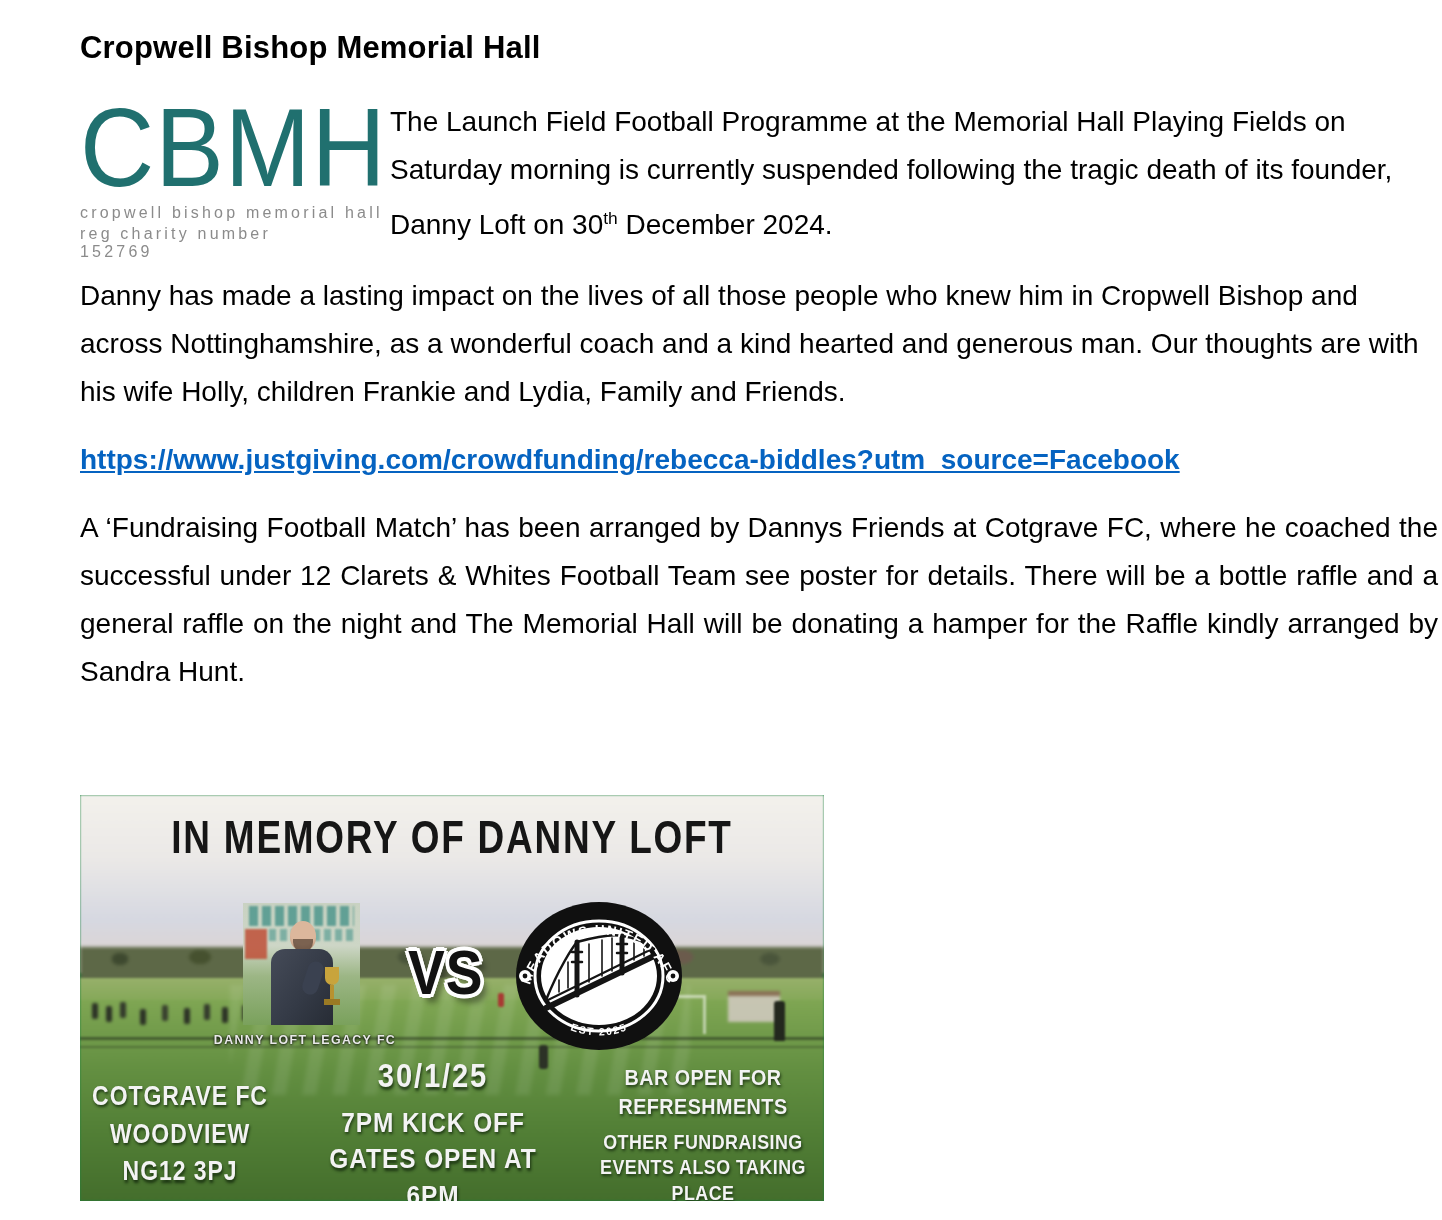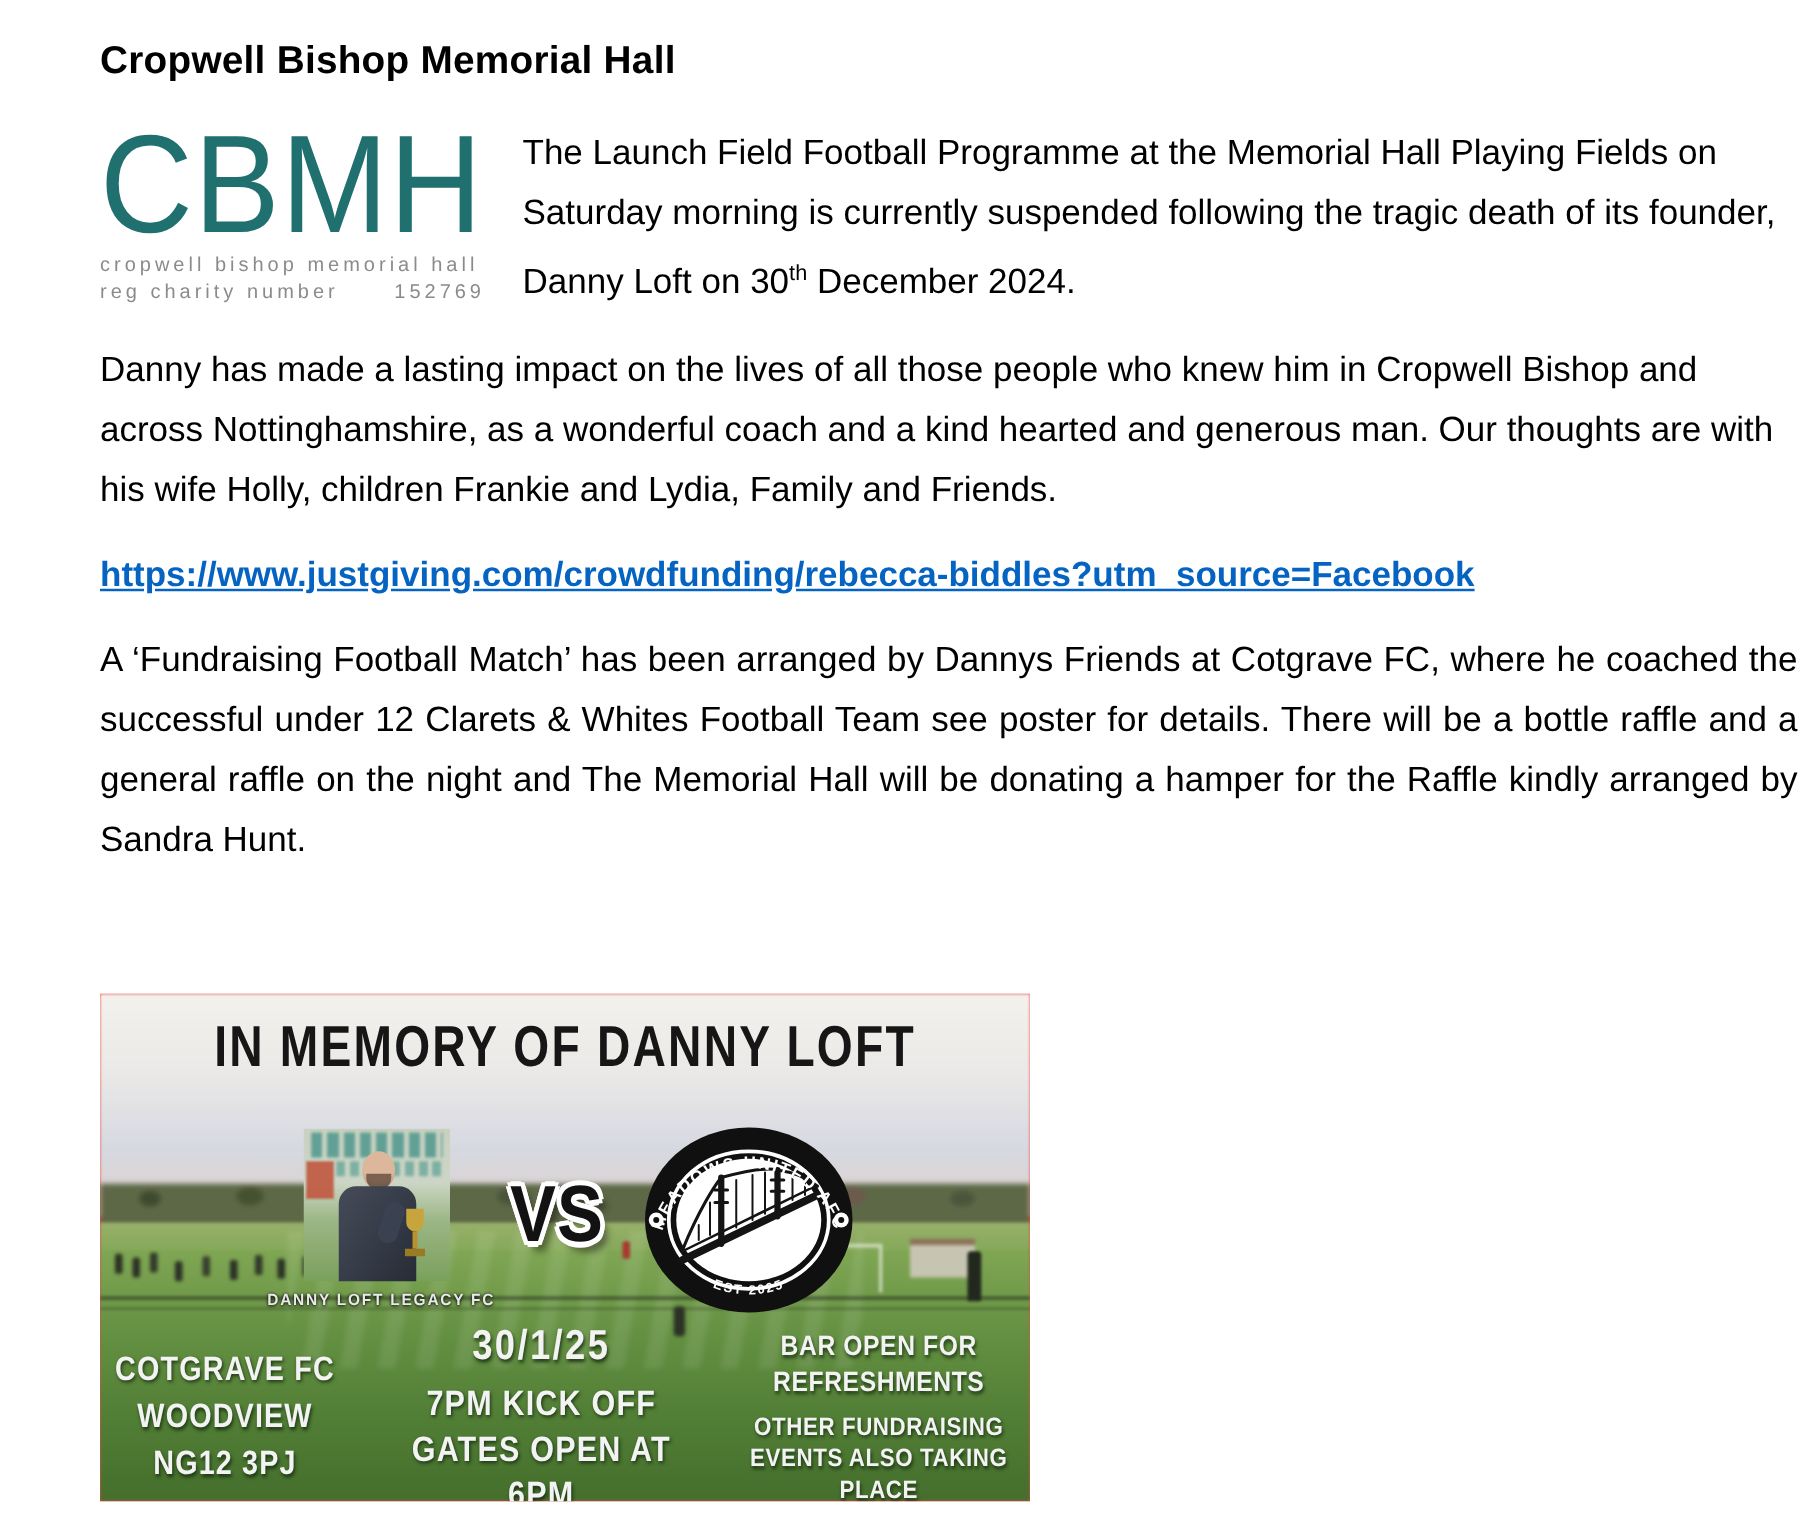--- a/index.html
+++ b/index.html
@@ -8,39 +8,39 @@
     font-family:"Liberation Sans",sans-serif;color:#000;
   }
   .page{position:absolute;inset:0;margin-left:38px;}
 
   
   .header{position:absolute;left:42px;top:30px;width:1360px;display:flex;align-items:baseline;}
   .header .h-left{font-size:31px;font-weight:700;letter-spacing:.2px;}
   .header .h-right{font-size:31px;font-weight:700;margin-left:163px;}
 
   
-  .intro-row{position:absolute;left:42px;top:92px;width:1360px;display:flex;gap:28px;}
+  .intro-row{position:absolute;left:42px;top:92px;width:1360px;display:flex;}
   .logo-block{width:310px;flex:none;}
   .cbmh{font-size:106px;line-height:1;letter-spacing:1px;font-weight:400;
         transform:scale(.97,1.05);transform-origin:left top;}
   .tagline1{margin-top:6px;font-size:16px;letter-spacing:3.2px;color:#8b8b8b;white-space:nowrap;}
   .tagline2{margin-top:3px;font-size:16px;letter-spacing:3.2px;color:#8b8b8b;
-            display:flex;justify-content:space-between;width:308px;}
+            display:flex;justify-content:space-between;width:308px;flex-direction:column;}
   .p1{flex:1;font-size:28px;line-height:48px;padding-top:6px;}
   sup{font-size:.62em;}
 
   
   .para{position:absolute;left:42px;width:1358px;font-size:28px;line-height:48px;}
   .p2{top:272px;}
   .linkline{position:absolute;left:42px;top:444px;font-size:28px;}
   .linkline a{text-decoration:underline;cursor:pointer;font-weight:bold;}
   .p3{top:504px;text-align:justify;}
 
   
-  .poster{position:absolute;left:42px;top:795px;width:744px;height:406px;overflow:hidden;background:#ef4444;}
+  .poster{position:absolute;left:42px;top:795px;width:744px;height:406px;overflow:hidden;background:#15803d;}
   .poster .bg{position:absolute;inset:0;filter:blur(1.1px);}
   .sky{position:absolute;left:0;top:0;right:0;height:178px;
        background:linear-gradient(#f3f1ec 0%,#ebe9e7 35%,#d6d8e1 70%,#dfd2cb 100%);}
   .treeline{position:absolute;left:0;top:152px;right:0;height:34px;background:#5d6847;
        background-image:radial-gradient(14px 10px at 40px 12px,#3e492f 60%,transparent 61%),
          radial-gradient(18px 12px at 120px 10px,#46512f 60%,transparent 61%),
          radial-gradient(12px 9px at 230px 14px,#3e492f 60%,transparent 61%),
          radial-gradient(20px 12px at 330px 10px,#49543a 60%,transparent 61%),
          radial-gradient(16px 11px at 470px 12px,#3e4930 60%,transparent 61%),
          radial-gradient(22px 12px at 600px 10px,#6b5b4c 60%,transparent 61%),

